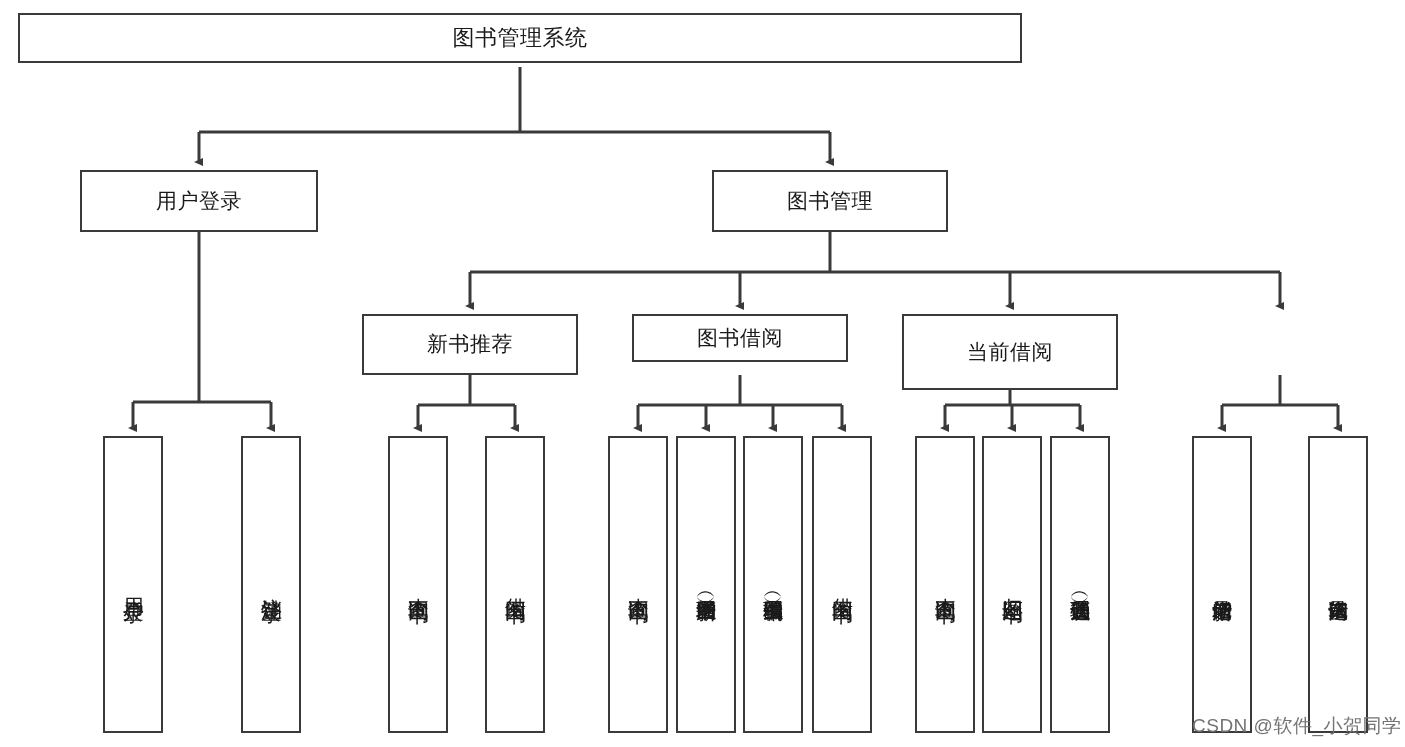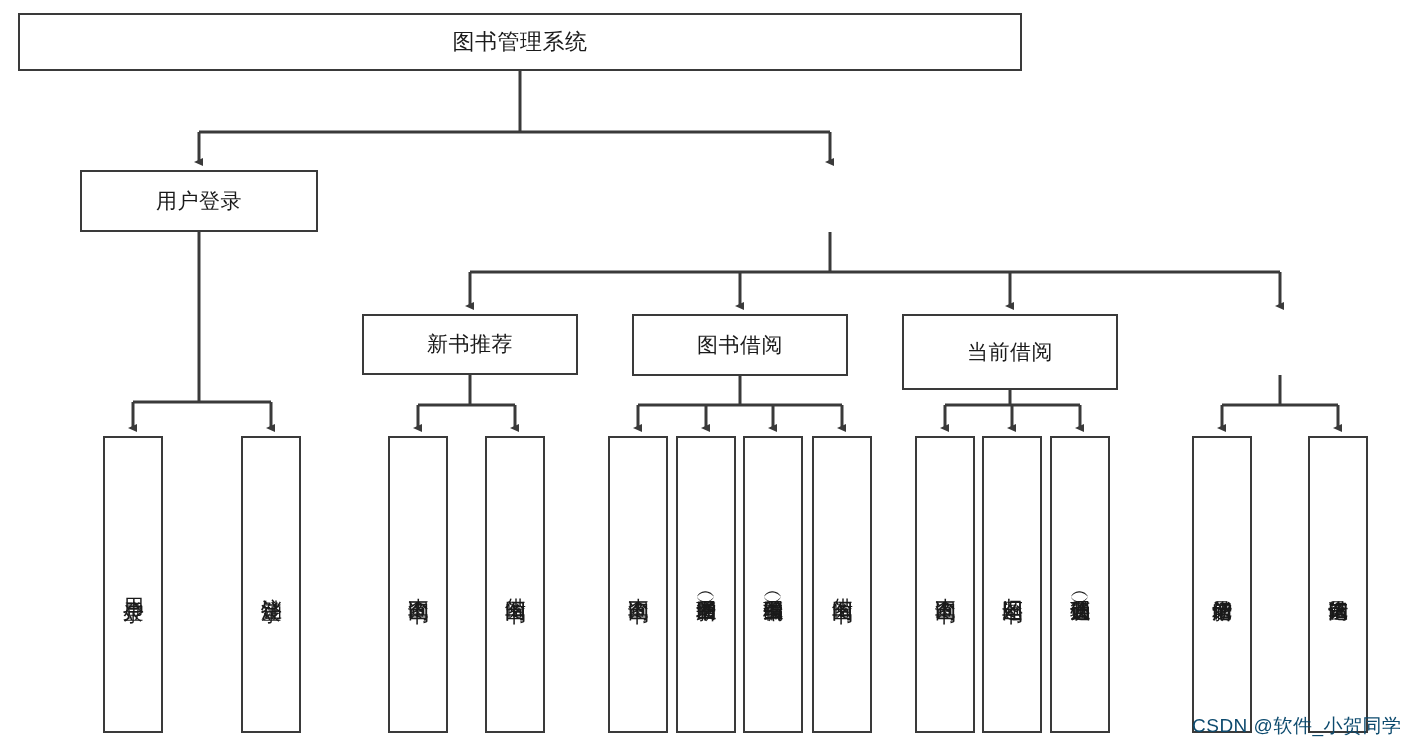--- a/index.html
+++ b/index.html
@@ -50,21 +50,21 @@
   }
   .node.vert.tight {
     letter-spacing: 0px;
     font-size: 20px;
   }
   .node.root {
     font-size: 22px;
   }
   .watermark {
     position: absolute;
-    color: #0c4a6e;
+    color: #737373;
     font-size: 19px;
     white-space: nowrap;
     letter-spacing: 0.5px;
   }
 </style>
 </head>
 <body>
 
 <div id="canvas">
 
@@ -111,26 +111,27 @@
       <path d="M1012,405 L1012,428" marker-end="url(#arrow)"></path>
       <path d="M1080,405 L1080,428" marker-end="url(#arrow)"></path>
 
       <path d="M1280,375 L1280,405"></path>
       <path d="M1222,405 L1338,405"></path>
       <path d="M1222,405 L1222,428" marker-end="url(#arrow)"></path>
       <path d="M1338,405 L1338,428" marker-end="url(#arrow)"></path>
     </g>
   </svg>
 
-  <div class="node horiz root" style="left:18px; top:13px; width:1004px; height:58px;">图书管理系统</div>
+  <div class="node horiz root" style="left:18px; top:13px; width:1004px; height:50px;">图书管理系统</div>
 
   <div class="node horiz" style="left:80px; top:170px; width:238px; height:62px;">用户登录</div>
+  <div class="node horiz" style="left:712px; top:170px; width:236px; height:62px;">图书管理</div>
 
   <div class="node horiz" style="left:362px; top:314px; width:216px; height:61px;">新书推荐</div>
-  <div class="node horiz" style="left:632px; top:314px; width:216px; height:62px;">图书借阅</div>
+  <div class="node horiz" style="left:632px; top:314px; width:216px; height:48px;">图书借阅</div>
   <div class="node horiz" style="left:902px; top:314px; width:216px; height:76px;">当前借阅</div>
 
   <div class="node vert" style="left:103px; top:436px; width:60px; height:297px;">用户登录</div>
   <div class="node vert" style="left:241px; top:436px; width:60px; height:297px;">注销登录</div>
 
   <div class="node vert" style="left:388px; top:436px; width:60px; height:297px;">查询图书</div>
   <div class="node vert" style="left:485px; top:436px; width:60px; height:297px;">借阅图书</div>
 
   <div class="node vert" style="left:608px; top:436px; width:60px; height:297px;">查询图书</div>
   <div class="node vert tight" style="left:676px; top:436px; width:60px; height:297px;">新增图书（管理员）</div>

